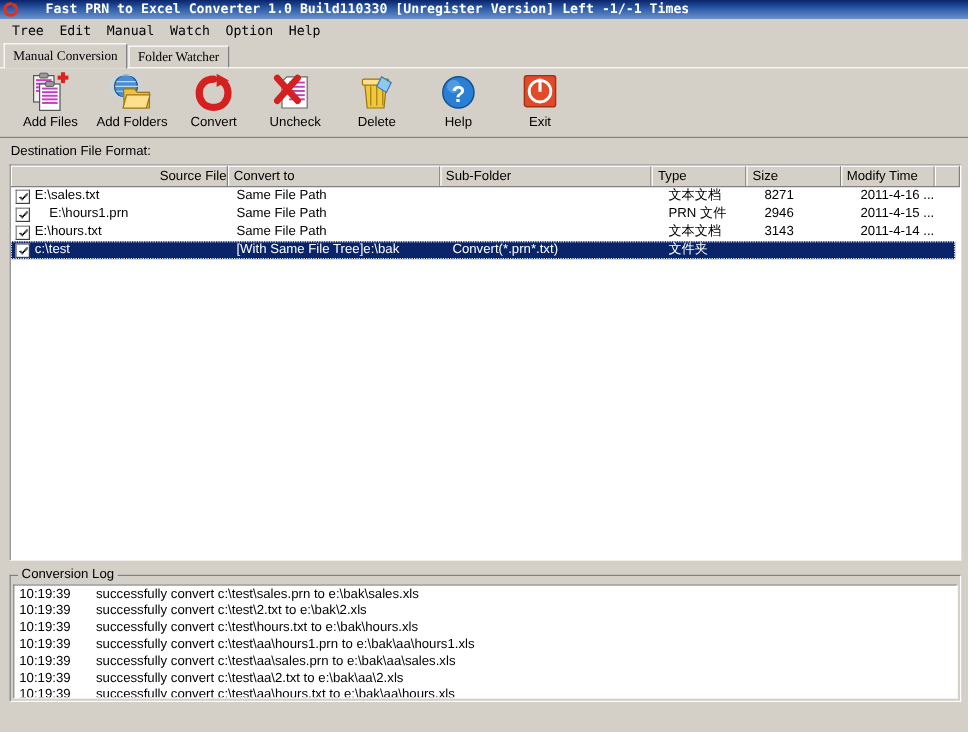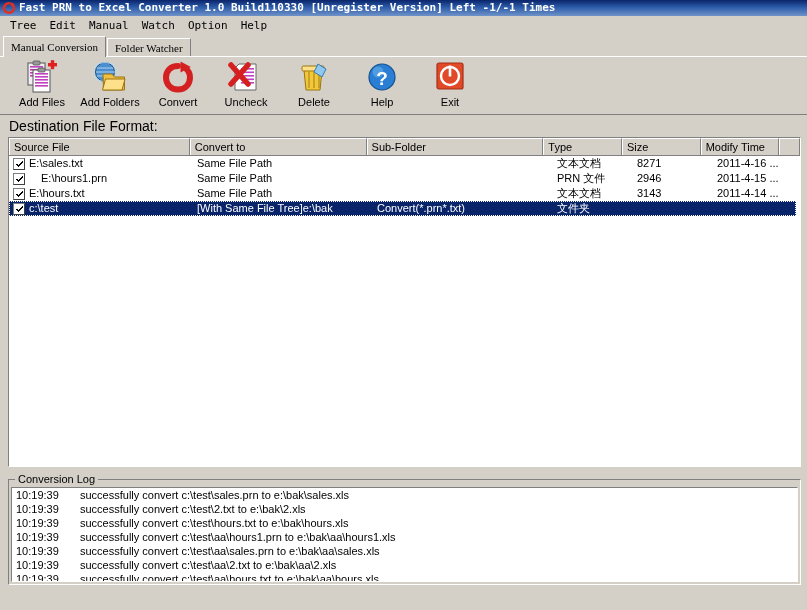--- a/index.html
+++ b/index.html
@@ -34,20 +34,21 @@
     position: relative;
   }
   .title-text {
     color: #fff;
     font-family: "DejaVu Sans Mono", monospace;
     font-size: 11px;
     font-weight: bold;
     letter-spacing: 0px;
     white-space: nowrap;
     line-height: 16px;
+    margin-left: 19px;
   }
 
   
   .menubar {
     height: 19px;
     background: #d4d0c8;
     display: flex;
     align-items: center;
     padding-left: 4px;
     border-bottom: 1px solid #d4d0c8;
@@ -141,21 +142,21 @@
   
   .formatrow {
     height: 22px;
     background: #d4d0c8;
     display: flex;
     align-items: center;
     padding-left: 9px;
     box-sizing: border-box;
   }
   .format-label {
-    font-size: 14px;
+    font-size: 11px;
     white-space: nowrap;
     margin-right: 6px;
   }
   .combo {
     position: relative;
     width: 473px;
     height: 18px;
     background: #fff;
     border: 1px solid #808080;
     border-right-color: #404040;
@@ -498,21 +499,21 @@
 
 </div>
 
 <div class="formatrow">
   <span class="format-label">Destination File Format:</span>
 </div>
 
 <div class="listwrap">
 
   <div class="lv-header">
-    <div class="lv-th" style="width:184px;">Source File</div>
+    <div class="lv-th" style="width:184px;text-align:right;">Source File</div>
     <div class="lv-th" style="width:180px;">Convert to</div>
     <div class="lv-th" style="width:180px;">Sub-Folder</div>
     <div class="lv-th" style="width:80px;">Type</div>
     <div class="lv-th" style="width:80px;">Size</div>
     <div class="lv-th" style="width:80px;">Modify Time</div>
     <div class="lv-th" style="width:21px;"></div>
   </div>
 
   <div class="lv-body">
 

